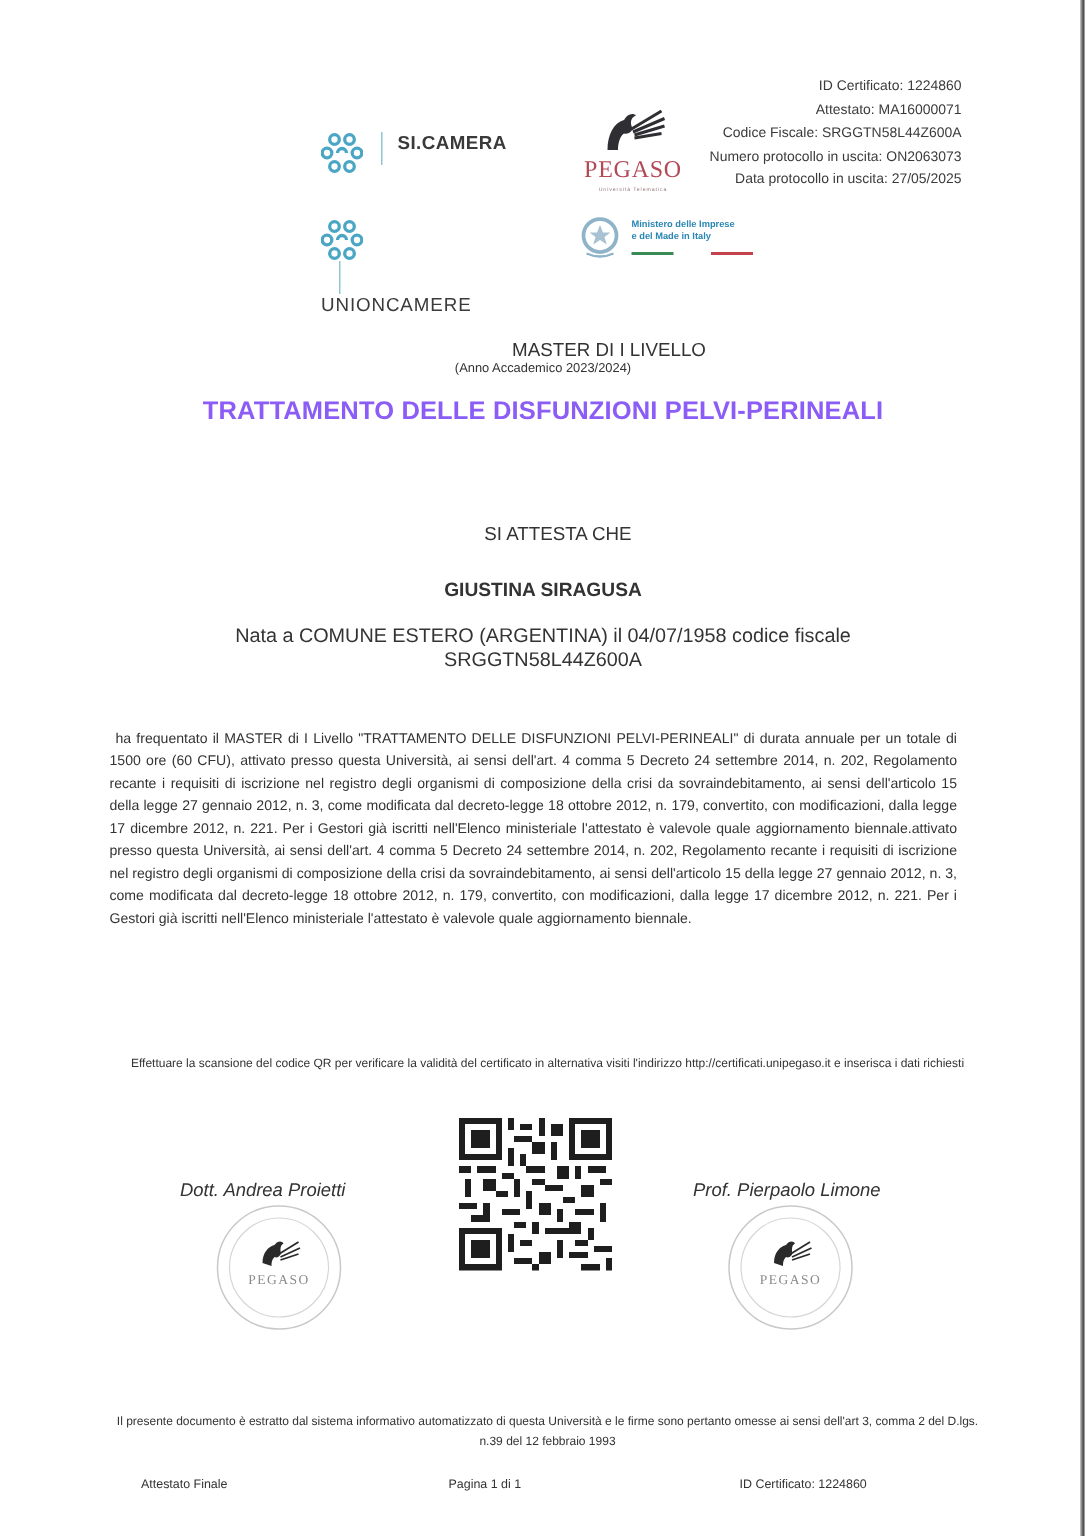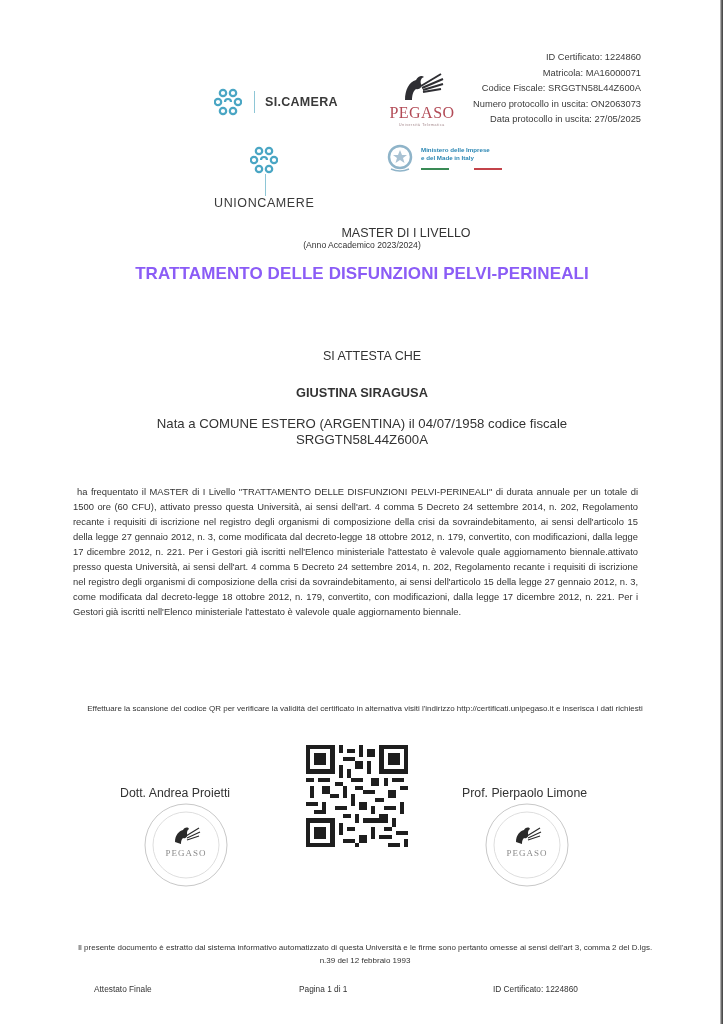--- a/index.html
+++ b/index.html
@@ -14,21 +14,21 @@
     background:linear-gradient(to right,#cfcfcf,#6d6d6d,#3c3c3c);
   }
   
   .meta {
     position:absolute; top:50px; right:83px; text-align:right;
     font-size:9.3px; line-height:15.6px; color:#3a3a3a;
   }
   .meta div { white-space:nowrap; }
 
   
-  .logo-row { position:absolute; display:flex; align-items:center; }
+  .logo-row { position:absolute; display:flex; }
   .cc-mark { width:28px; height:28px; }
   .logo-sep { width:1px; height:22px; background:#8ec6d6; margin:0 10px 0 12px; }
   .logo-text { font-size:12.5px; letter-spacing:0.3px; color:#3a3a3a; font-weight:bold; }
   .logo-text.light { font-weight:normal; letter-spacing:0.6px; }
 
   .pegaso { position:absolute; left:386px; top:72px; width:72px; text-align:center; }
   .pegaso-word {
     font-family:"Liberation Serif", serif; font-size:16px; color:#b24a56; letter-spacing:0.5px;
     margin-top:-2px;
   }
@@ -54,21 +54,21 @@
     font-size:9.4px; line-height:15px; text-align:justify; color:#333;
     text-indent:4px;
   }
 
   .qr-note {
     position:absolute; left:70px; top:703px; width:590px; text-align:center;
     font-size:8px; line-height:12px; color:#333;
   }
   .qr { position:absolute; left:306px; top:745px; width:102px; height:102px; }
 
-  .signer { position:absolute; font-size:12.3px; color:#333; white-space:nowrap; }
+  .signer { position:absolute; font-size:12.3px; color:#333; white-space:nowrap;font-style:italic; }
   .signer-left { left:120px; top:786px; }
   .signer-right { left:462px; top:786px; }
 
   .seal { position:absolute; width:86px; height:86px; }
   .seal-left { left:143px; top:802px; }
   .seal-right { left:484px; top:802px; }
 
   .legal {
     position:absolute; left:70px; top:898px; width:590px; text-align:center;
     font-size:8px; line-height:12.5px; color:#333;margin-top:44px;
@@ -79,21 +79,21 @@
   .footer-center { left:299px;text-align:center; }
   .footer-right { left:493px; }
 </style>
 </head>
 <body>
 
 <div class="page-border-right"></div>
 
 <div class="meta">
   <div>ID Certificato: 1224860</div>
-  <div>Matricola: MA16000071</div>
+  <div>Attestato: MA16000071</div>
   <div>Codice Fiscale: SRGGTN58L44Z600A</div>
   <div>Numero protocollo in uscita: ON2063073</div>
   <div>Data protocollo in uscita: 27/05/2025</div>
 </div>
 
 <div class="logo-row" style="left:214px;top:88px;">
   <svg class="cc-mark" viewBox="0 0 28 28">
     <g fill="none" stroke="#4aa6c4" stroke-width="2.2">
       <circle cx="9" cy="5" r="3.2"></circle>
         <circle cx="19" cy="5" r="3.2"></circle>

